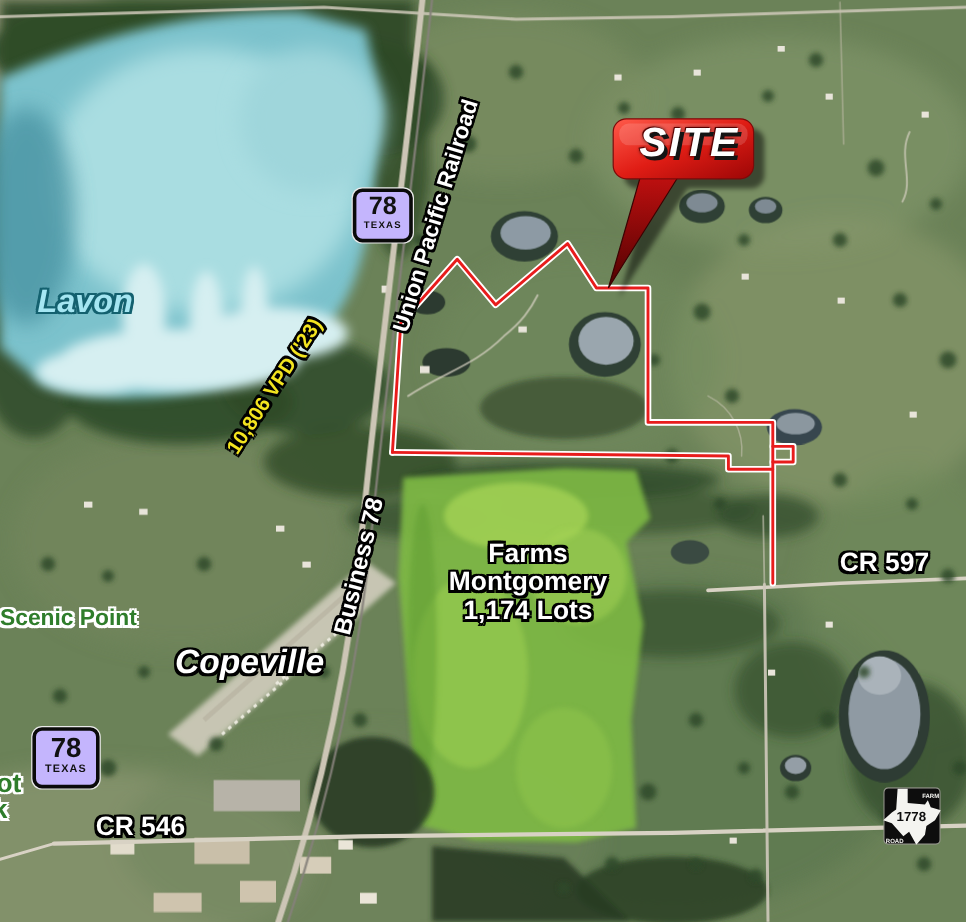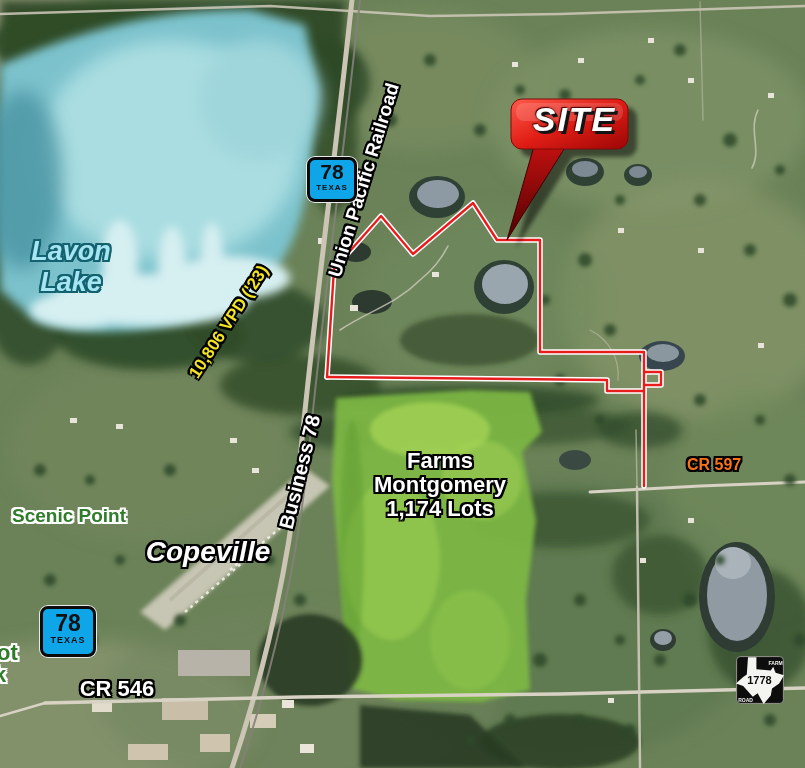--- a/index.html
+++ b/index.html
@@ -18,31 +18,31 @@
   .lake-label{left:0;top:188;width:142px;text-align:center;color:#a5e6f2;
     font-style:italic;font-size:27px;line-height:31px;}
   .railroad-label{left:364px;top:180px;transform:translate(-50%,-50%) rotate(-73deg);
     font-size:19px;color:#fff;}
   .traffic-label{left:229px;top:322px;transform:translate(-50%,-50%) rotate(-57deg);
     font-size:17px;color:#f3e41f;}
   .business-label{left:300px;top:472px;transform:translate(-50%,-50%) rotate(-76deg);
     font-size:20px;color:#fff;}
   .dev-label{left:340px;top:449px;width:200px;text-align:center;color:#fff;
     font-size:22px;line-height:24px;white-space:normal;}
-  .resort-label{left:0;top:504px;width:126px;text-align:right;color:#2f7d2b;
+  .resort-label{left:0;top:504px;width:126px;text-align:left;color:#2f7d2b;
     font-size:19px;line-height:24px;white-space:normal;}
   .town-label{left:118px;top:537px;width:180px;text-align:center;color:#fff;
     font-style:italic;font-size:28px;}
-  .cr597-label{left:687px;top:457px;width:100px;text-align:left;color:#f97316;font-size:16px;}
+  .cr597-label{left:687px;top:457px;width:100px;text-align:center;color:#ffffff;font-size:22px;}
   .cr546-label{left:67px;top:677px;width:100px;text-align:center;color:#fff;font-size:22px;}
   .edge-ot{left:-3px;top:641px;color:#2f7d2b;font-size:22px;}
   .edge-k{left:-6px;top:663px;color:#2f7d2b;font-size:22px;}
 
-  .shield{position:absolute;background:#0ea5e9;border:3px solid #0a0a0a;border-radius:8px;
-    text-align:center;box-shadow:0 0 0 1px #e9e9e9;margin-left:13px;}
+  .shield{position:absolute;background:#c4b5fd;border:3px solid #0a0a0a;border-radius:8px;
+    text-align:center;box-shadow:0 0 0 1px #e9e9e9;}
   .shield .num{font-weight:bold;color:#111;display:block;}
   .shield .st{font-weight:bold;color:#111;display:block;letter-spacing:1px;}
   .shield-top{left:294px;top:157px;width:44px;height:38px;padding-top:1px;}
   .shield-top .num{font-size:21px;line-height:22px;}
   .shield-top .st{font-size:8px;line-height:9px;}
   .shield-bottom{left:27px;top:606px;width:50px;height:43px;padding-top:2px;}
   .shield-bottom .num{font-size:23px;line-height:24px;}
   .shield-bottom .st{font-size:9px;line-height:10px;}
 
   .site-text{left:511px;top:102px;width:127px;text-align:center;color:#fff;
@@ -281,21 +281,20 @@
         <rect x="511" y="99" width="117" height="50" rx="11"></rect>
       </g>
       <polygon points="534,146 566,146 507,240" fill="url(#tailGrad)" stroke="#3a0202" stroke-width="1"></polygon>
       <rect x="511" y="99" width="117" height="50" rx="11" fill="url(#balloonGrad)" stroke="#7d0a0a" stroke-width="1"></rect>
       <rect x="516" y="103" width="107" height="18" rx="8" fill="#ffffff" opacity=".15"></rect>
     </g>
   </svg>
 
   <div class="lbl lake-label outline-teal" style="left:0;top:188px;">
     <div>Lavon</div>
-    <div>Lake</div>
   </div>
 
   <div class="lbl rot railroad-label outline-black">Union Pacific Railroad</div>
 
   <div class="lbl rot traffic-label outline-black">10,806 VPD ('23)</div>
 
   <div class="lbl rot business-label outline-black">Business 78</div>
 
   <div class="lbl dev-label outline-black">
     <div>Farms</div>

